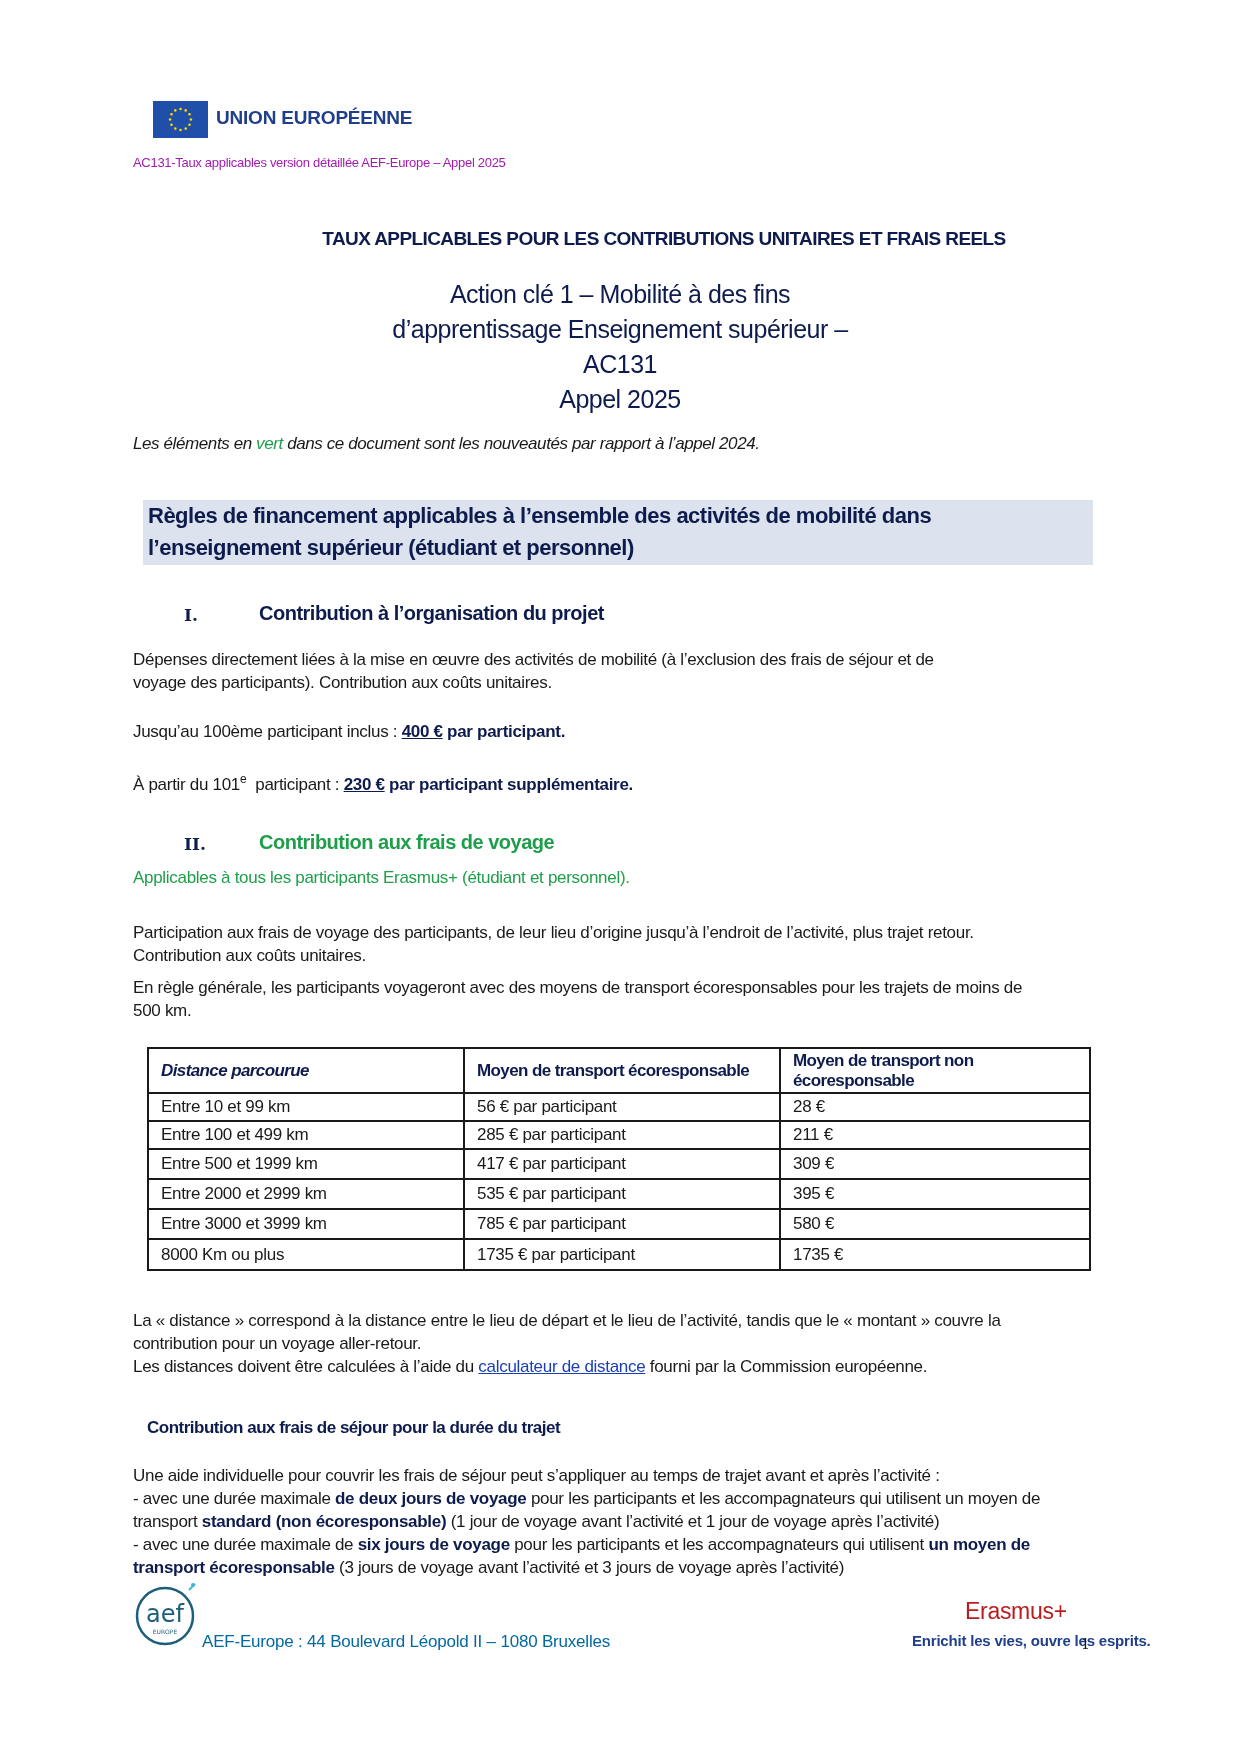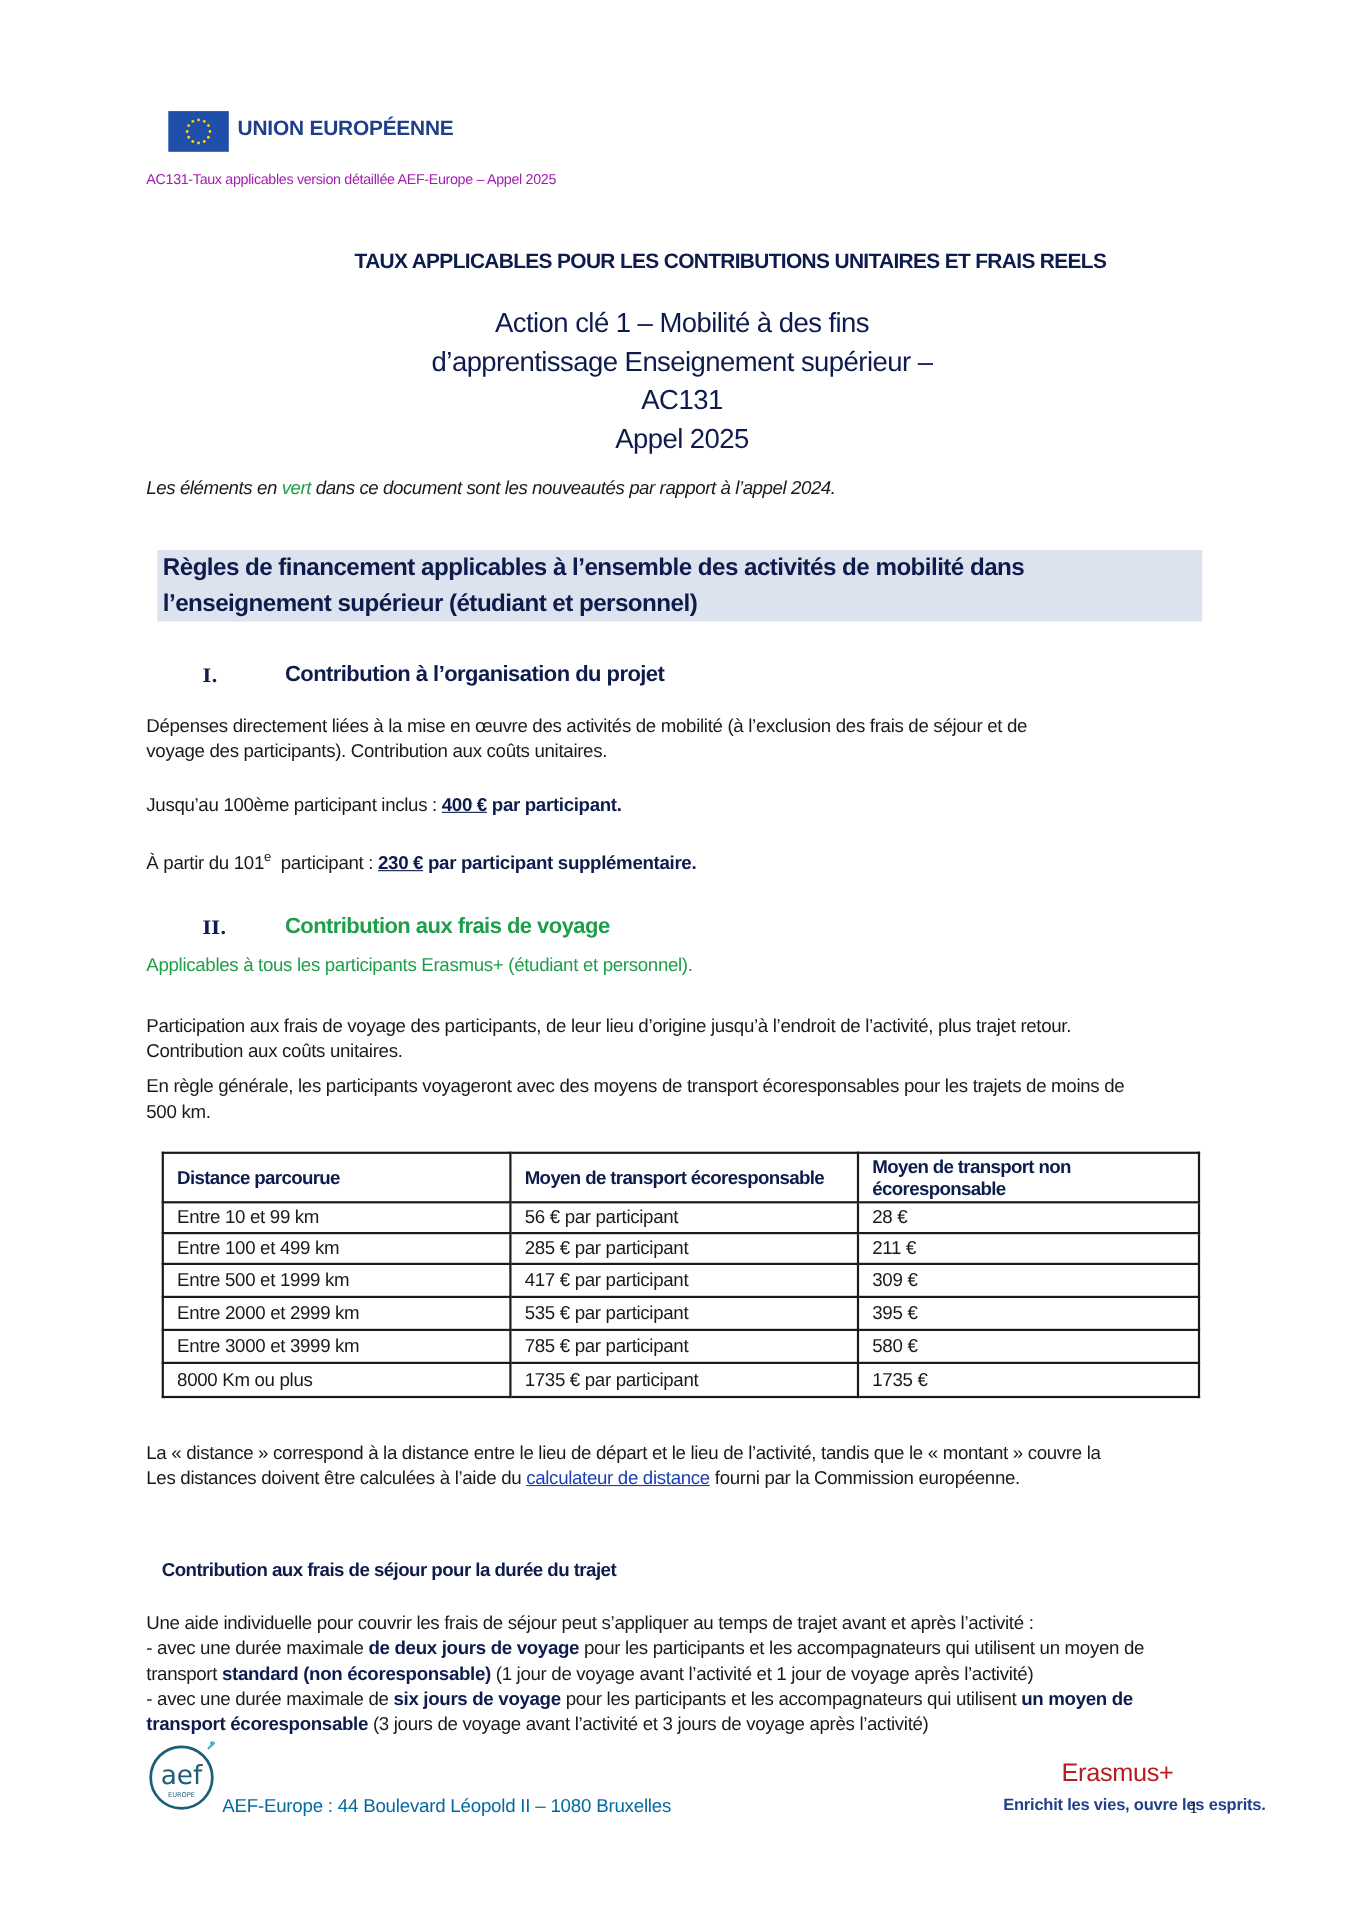--- a/index.html
+++ b/index.html
@@ -31,21 +31,21 @@
   .u { text-decoration: underline; }
   sup { font-size: 12px; }
 
   .link { color: #1a3fb5; text-decoration: underline; }
 
   
   table.rates { position: absolute; left: 147px; top: 1047px; width: 944px; border-collapse: collapse; font-size: 17px; letter-spacing: -0.3px; }
   table.rates td, table.rates th { border: 2px solid #1a1a1a; padding: 0 12px; text-align: left; vertical-align: middle; }
   table.rates th { font-weight: bold; color: #0e1b4d; font-size: 17px; line-height: 20px; height: 43px; letter-spacing: -0.6px; }
   table.rates td { height: 26px; line-height: 22px; }
-  .col1 { width: 290px; }
+  .col1 { width: 290px; font-style: italic; }
   .col2 { width: 290px; }
 
   .sub-head { left: 147px; top: 1418px; font-size: 17px; font-weight: bold; color: #0e1b4d; letter-spacing: -0.5px; }
 
   
   .aef-logo { left: 133px; top: 1580px; width: 68px; height: 68px; }
   .aef-addr { left: 202px; top: 1632px; font-size: 17px; color: #0369a1; letter-spacing: -0.2px; }
   .erasmus { left: 965px; top: 1598px; font-size: 23px; color: #b91c1c; letter-spacing: -0.3px; }
   .erasmus-tag { left: 912px; top: 1632px; font-size: 15px; font-weight: bold; color: #1f3f8a; letter-spacing: -0.2px; }
   .page-num { left: 1081px; top: 1636px; font-family: "DejaVu Serif", serif; font-size: 14px; color: #1a1a1a; }
@@ -150,20 +150,21 @@
   <tr>
     <td style="height:29px">8000 Km ou plus</td>
     <td>1735 € par participant</td>
     <td>1735 €</td>
   </tr>
 </tbody>
   </table>
 
 <div class="abs para" style="top:1309px;">
   <div>La « distance » correspond à la distance entre le lieu de départ et le lieu de l’activité, tandis que le « montant » couvre la</div>
+  <div>contribution pour un voyage aller-retour.</div>
   <div><span>Les distances doivent être calculées à l’aide du </span><a class="link">calculateur de distance</a><span> fourni par la Commission européenne.</span></div>
 </div>
 
 <div class="abs sub-head">Contribution aux frais de séjour pour la durée du trajet</div>
 <div class="abs para" style="top:1464px;">
   <div>Une aide individuelle pour couvrir les frais de séjour peut s’appliquer au temps de trajet avant et après l’activité :</div>
   <div><span>- avec une durée maximale </span><b>de deux jours de voyage</b><span> pour les participants et les accompagnateurs qui utilisent un moyen de</span></div>
   <div><span>transport </span><b>standard (non écoresponsable)</b><span> (1 jour de voyage avant l’activité et 1 jour de voyage après l’activité)</span></div>
   <div><span>- avec une durée maximale de </span><b>six jours de voyage</b><span> pour les participants et les accompagnateurs qui utilisent </span><b>un moyen de</b></div>
   <div><b>transport écoresponsable</b><span> (3 jours de voyage avant l’activité et 3 jours de voyage après l’activité)</span></div>

